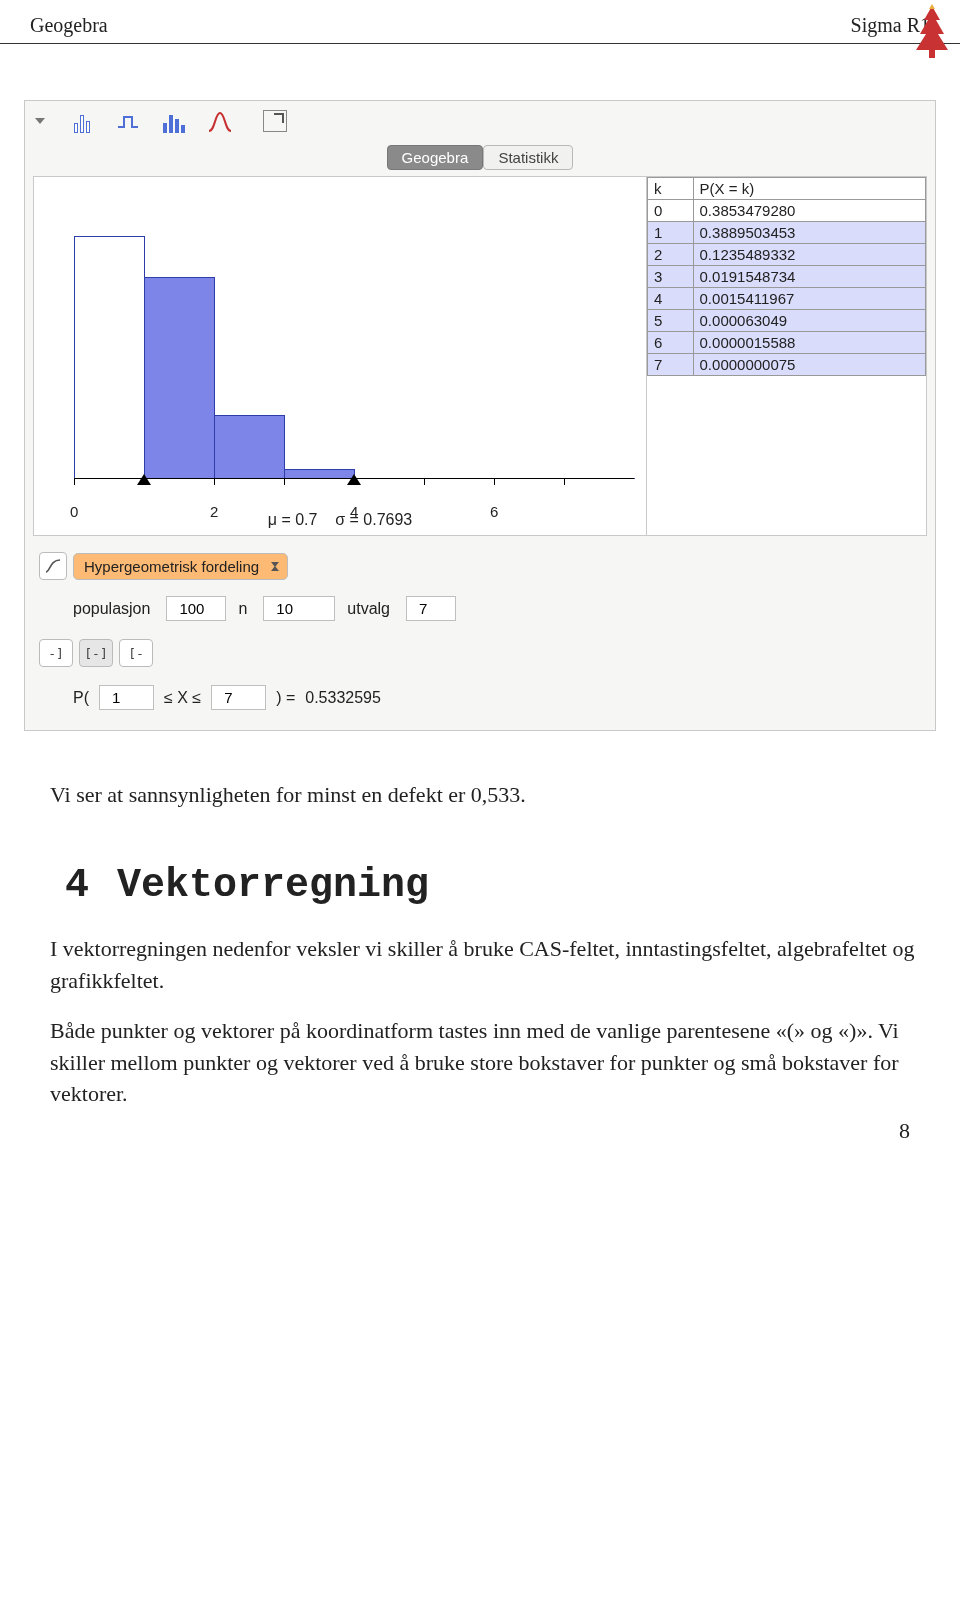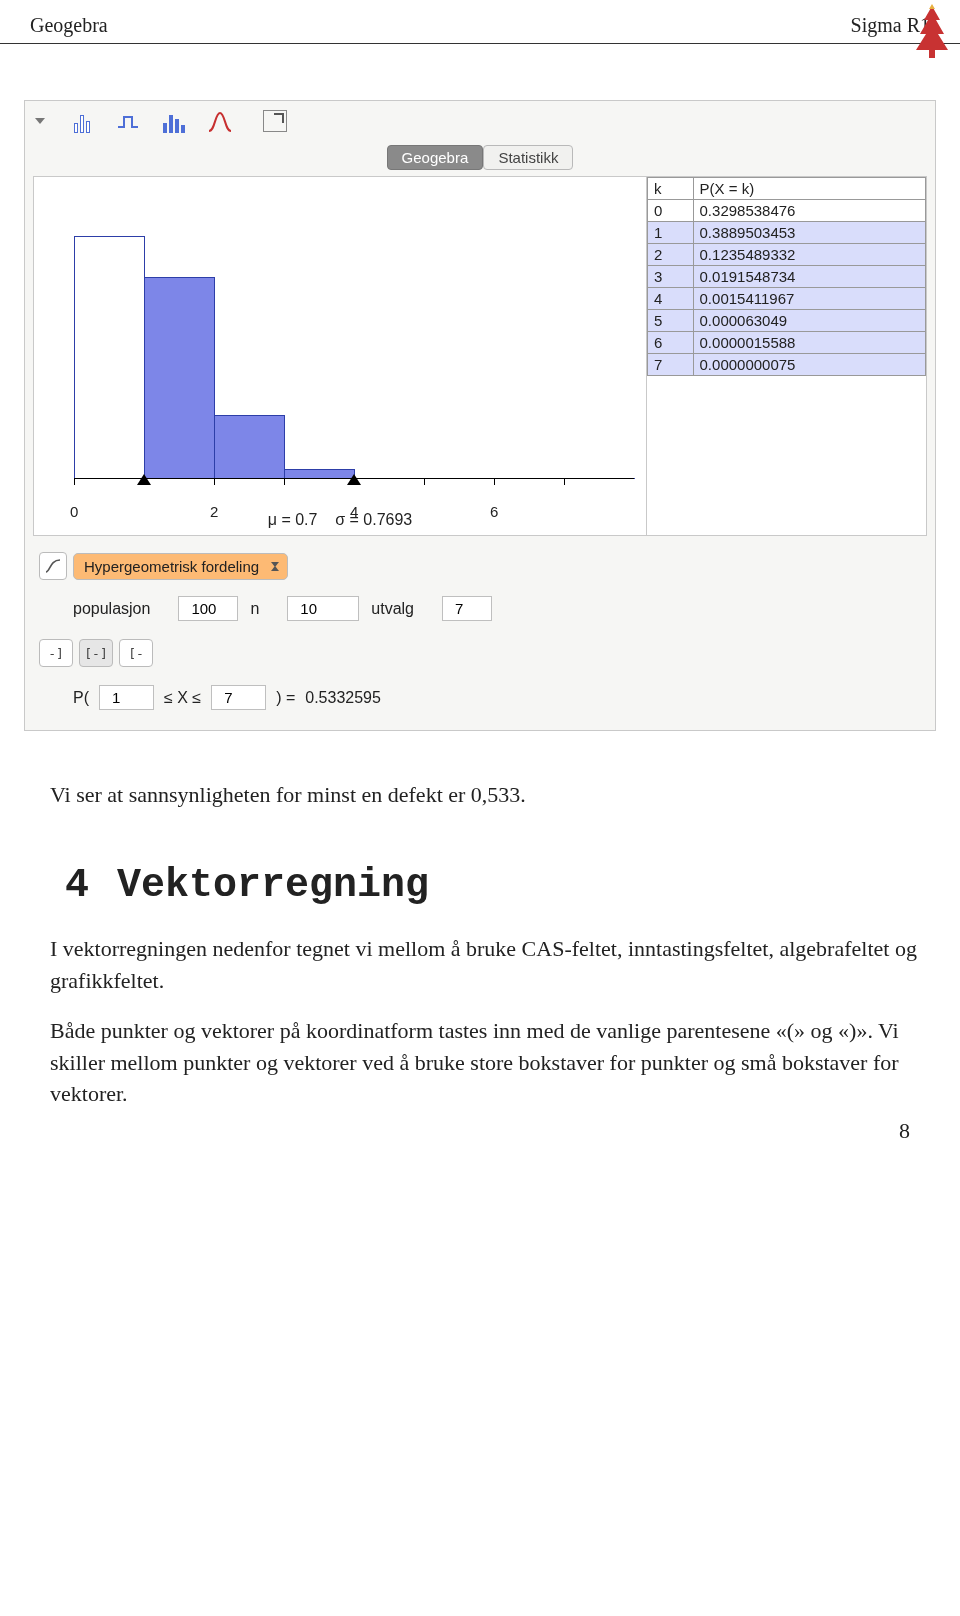--- a/index.html
+++ b/index.html
@@ -109,21 +109,21 @@
     width: 0; height: 0;
     border-left: 4px solid transparent; border-right: 4px solid transparent; border-top: 5px solid #555;
   }
   .dist-select::before {
     content: ""; position: absolute; right: 8px; bottom: 8px;
     width: 0; height: 0;
     border-left: 4px solid transparent; border-right: 4px solid transparent; border-bottom: 5px solid #555;
   }
 
   .param-row { display: flex; align-items: center; gap: 12px; padding: 6px 10px 14px 44px; font-size: 16px; }
-  .param-row label { margin-right: 16px; }
+  .param-row label { margin-right: 4px; }
   .tf { border: 1px solid #bfbfbf; background: #fff; padding: 3px 12px; font-size: 15px; font-family: inherit; width: 60px; }
 
   .interval-toggles { display: flex; gap: 6px; padding: 4px 10px 12px 10px; }
   .toggle-btn {
     width: 34px; height: 28px; border: 1px solid #bbb; border-radius: 4px;
     background: #fff; display: inline-flex; align-items: center; justify-content: center;
     font-size: 13px; font-family: monospace; color: #444;
   }
   .toggle-btn.active { background: #e6e6e6; }
 
@@ -231,21 +231,21 @@
       <table class="ptable">
         <thead>
             <tr>
           <th>k</th>
           <th>P(X = k)</th>
         </tr>
           </thead>
         <tbody id="ptbody">
             <tr>
               <td>0</td>
-              <td>0.3298538476</td>
+              <td>0.3853479280</td>
             </tr>
             <tr class="sel">
               <td>1</td>
               <td>0.3889503453</td>
             </tr>
             <tr class="sel">
               <td>2</td>
               <td>0.1235489332</td>
             </tr>
             <tr class="sel">
@@ -308,17 +308,17 @@
 
 </div>
 
 <div class="body-text">
   <p>Vi ser at sannsynligheten for minst en defekt er 0,533.</p>
 
   <h2 class="section-title">
     <span class="section-num">4</span><span>Vektorregning</span>
   </h2>
 
-  <p>I vektorregningen nedenfor tegnet vi mellom å bruke CAS-feltet, inntastingsfeltet, algebrafeltet og grafikkfeltet.</p>
+  <p>I vektorregningen nedenfor veksler vi skiller å bruke CAS-feltet, inntastingsfeltet, algebrafeltet og grafikkfeltet.</p>
   <p>Både punkter og vektorer på koordinatform tastes inn med de vanlige parentesene «(» og «)». Vi skiller mellom punkter og vektorer ved å bruke store bokstaver for punkter og små bokstaver for vektorer.</p>
 </div>
 
 <div class="pageno">8</div>
 
 </body></html>

